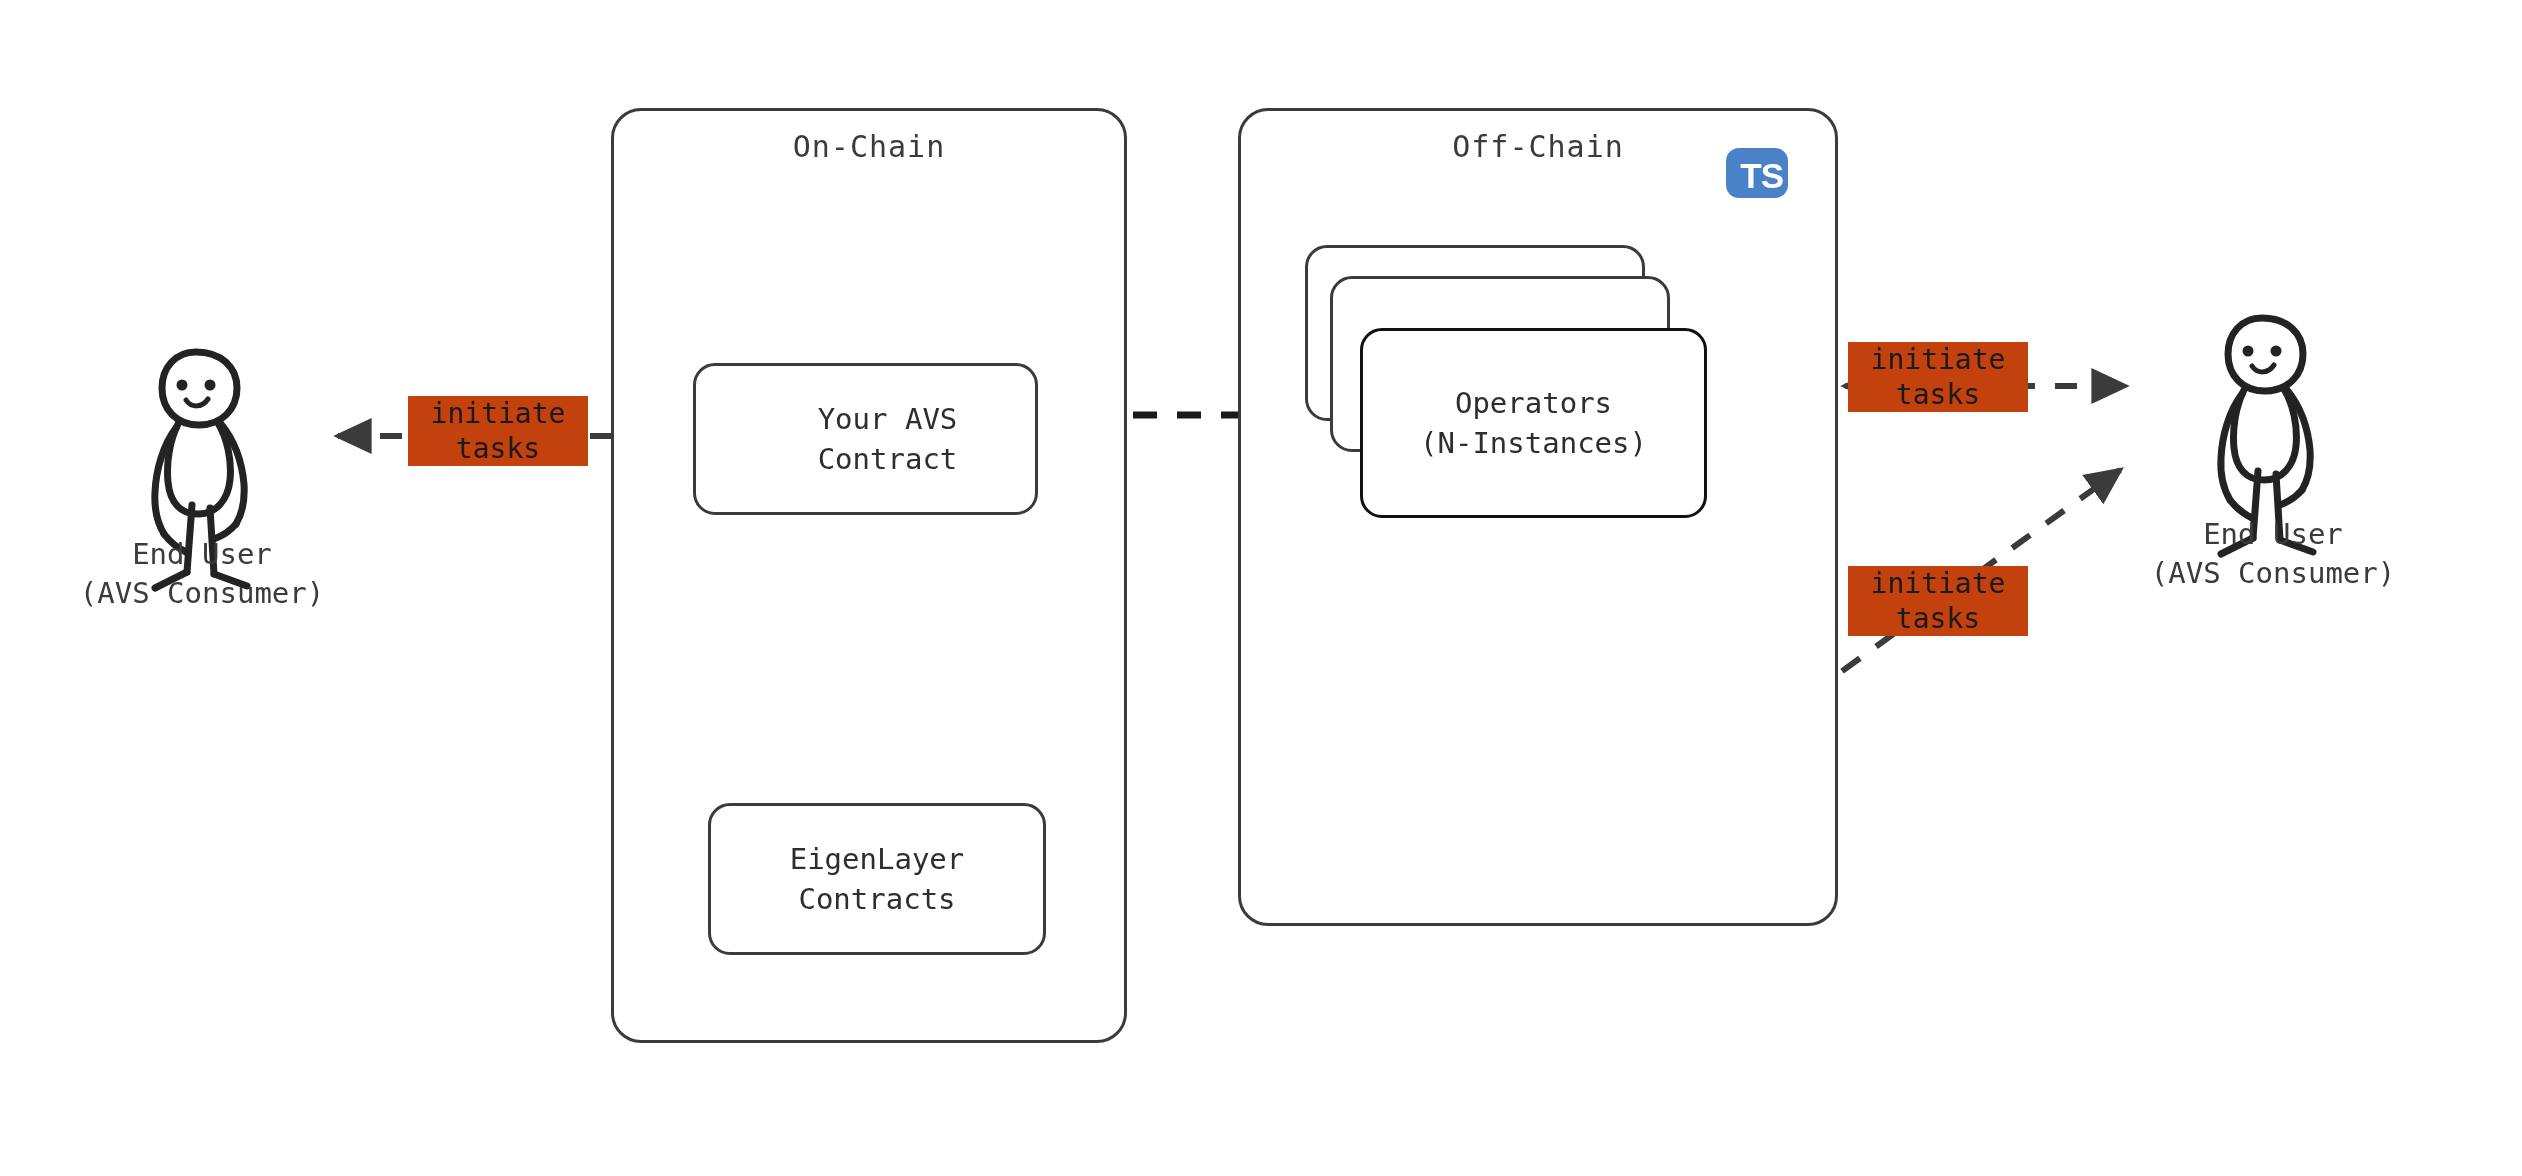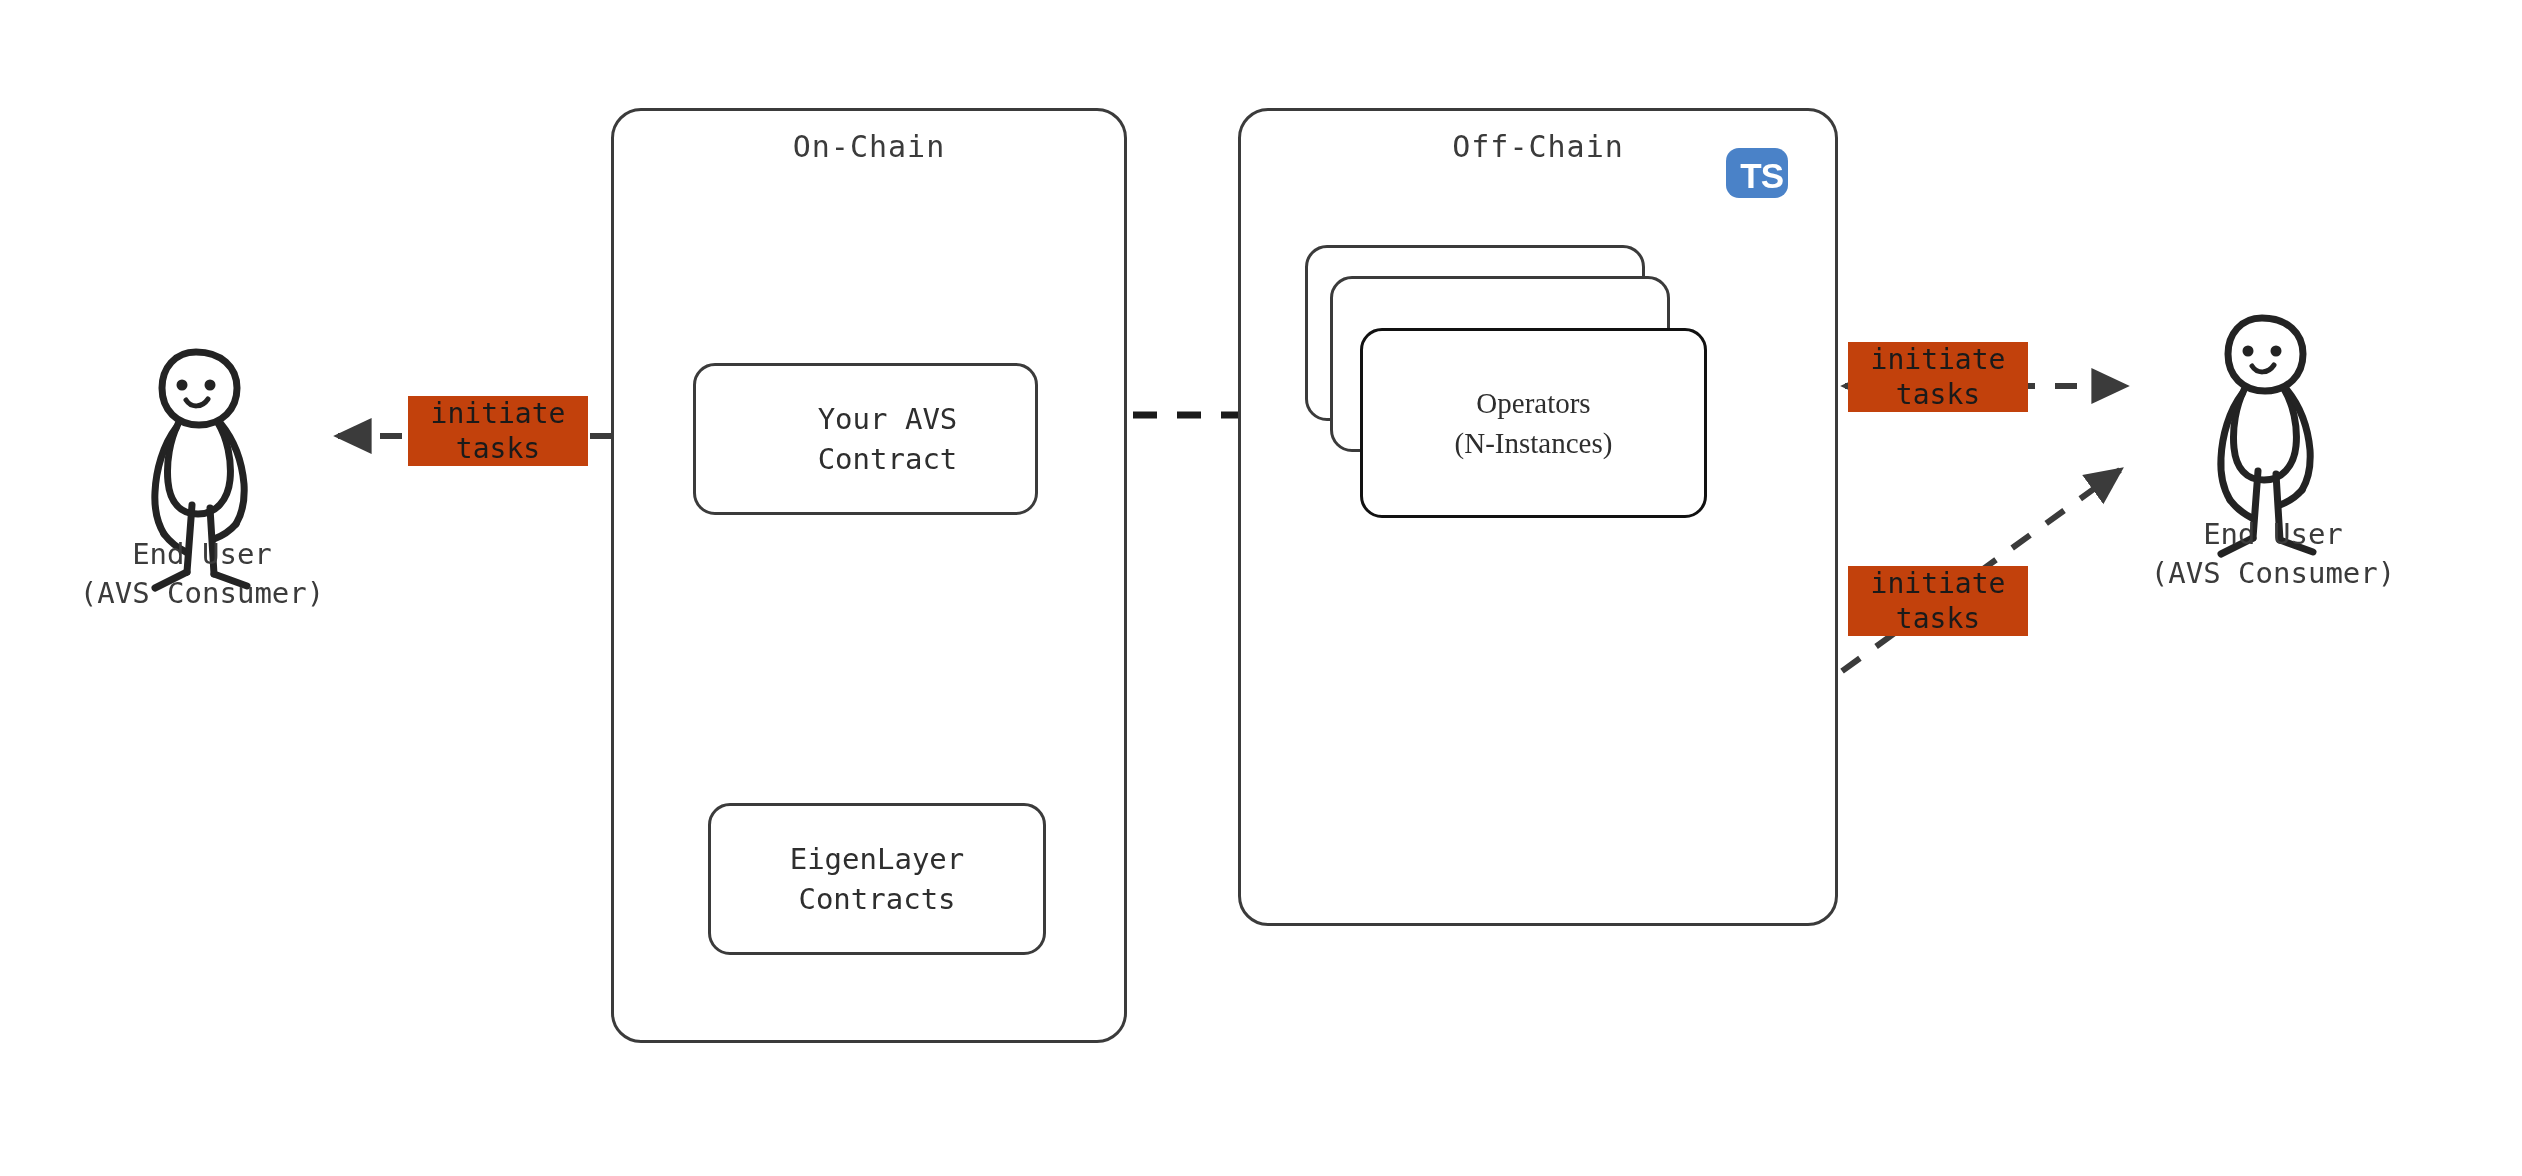--- a/index.html
+++ b/index.html
@@ -46,21 +46,20 @@
     justify-content: center;
     text-align: center;
     font-size: 29px;
     line-height: 1.38;
     color: #2e2e2e;
     font-family: "DejaVu Sans Mono", monospace;
     white-space: pre-line;
   }
   .node.dark {
     border-color: #111111;
-    font-family: Liberation Serif, serif;
   }
   .stack-card {
     position: absolute;
     border: 3px solid #3b3b3b;
     border-radius: 22px;
     background: #ffffff;
     box-sizing: border-box;
   }
   .figure-label {
     position: absolute;

